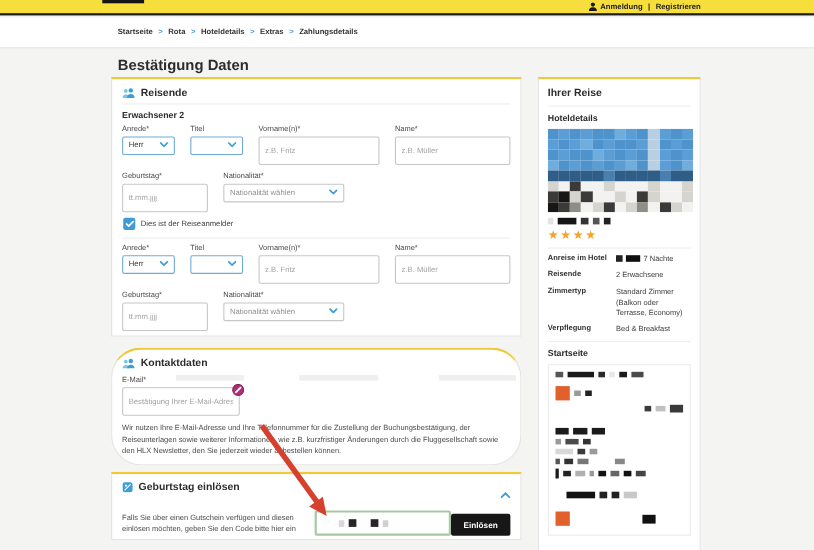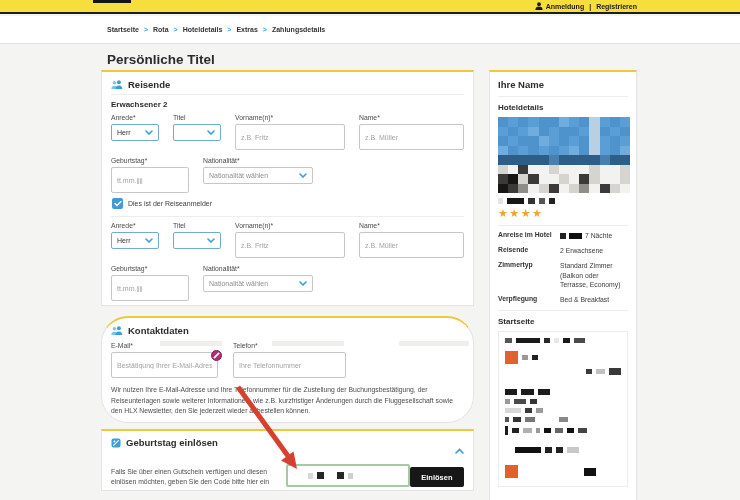--- a/index.html
+++ b/index.html
@@ -104,21 +104,21 @@
       <span class="crumb">Rota</span>
       <span class="csep">&gt;</span>
       <span class="crumb">Hoteldetails</span>
       <span class="csep">&gt;</span>
       <span class="crumb">Extras</span>
       <span class="csep">&gt;</span>
       <span class="crumb">Zahlungsdetails</span>
     </div>
 </div>
 
-<div class="page-title">Persönliche Titel</div>
+<div class="page-title">Bestätigung Daten</div>
 
 <div class="main-col">
 
   <div class="card card1">
     <div class="sec-head">
       <span style="display:flex;">
         <svg width="12" height="9" viewBox="0 0 12 9">
             <circle cx="3.4" cy="2.7" r="1.7" fill="#7cc3ea"></circle>
             <path d="M0.4 9a3.1 3.2 0 0 1 6.2 0z" fill="#7cc3ea"></path>
             <circle cx="7.9" cy="2.2" r="2" fill="#3a9fd9"></circle>
@@ -248,24 +248,20 @@
         <label>E-Mail*</label>
         <div class="mail-wrap">
           <input class="inp" placeholder="Bestätigung Ihrer E-Mail-Adresse" style="">
           <span class="blocked">
             <svg width="11" height="11" viewBox="0 0 11 11">
                 <circle cx="5.5" cy="5.5" r="5" fill="#b02e72" stroke="#87215a" stroke-width="1"></circle>
                 <rect x="1.8" y="4.7" width="7.4" height="1.7" fill="#fff" transform="rotate(-45 5.5 5.5)"></rect>
               </svg>
           </span>
         </div>
-      </div>
-      <div class="fld" style="width:113px;">
-        <label>Telefon*</label>
-        <input class="inp" placeholder="Ihre Telefonnummer" style="">
       </div>
     </div>
     <p class="info-p">Wir nutzen Ihre E-Mail-Adresse und Ihre Telefonnummer für die Zustellung der Buchungsbestätigung, der Reiseunterlagen sowie weiterer Informationen, wie z.B. kurzfristiger Änderungen durch die Fluggesellschaft sowie den HLX Newsletter, den Sie jederzeit wieder abbestellen können.</p>
   </div>
 
   <div class="card card3">
     <div class="sec-head" style="margin-bottom:2px;">
       <span style="display:flex;">
         <svg width="10" height="10" viewBox="0 0 10 10">
             <rect x="0.5" y="0.5" width="9" height="9" rx="2" fill="#3a9fd9"></rect>
@@ -293,21 +289,21 @@
             </div>
           </span>
       </div>
       <button class="redeem-btn">Einlösen</button>
     </div>
   </div>
 </div>
 
 <div class="side-col">
   <div class="side-card">
-    <div class="side-title">Ihre Name</div>
+    <div class="side-title">Ihrer Reise</div>
     <div class="hrule"></div>
     <div class="side-sub">Hoteldetails</div>
     <div class="photo" id="hotel-photo">
         <div style="background: rgb(78, 147, 204);"></div>
         <div style="background: rgb(91, 158, 214);"></div>
         <div style="background: rgb(78, 147, 204);"></div>
         <div style="background: rgb(91, 158, 214);"></div>
         <div style="background: rgb(78, 147, 204);"></div>
         <div style="background: rgb(78, 147, 204);"></div>
         <div style="background: rgb(111, 173, 222);"></div>

